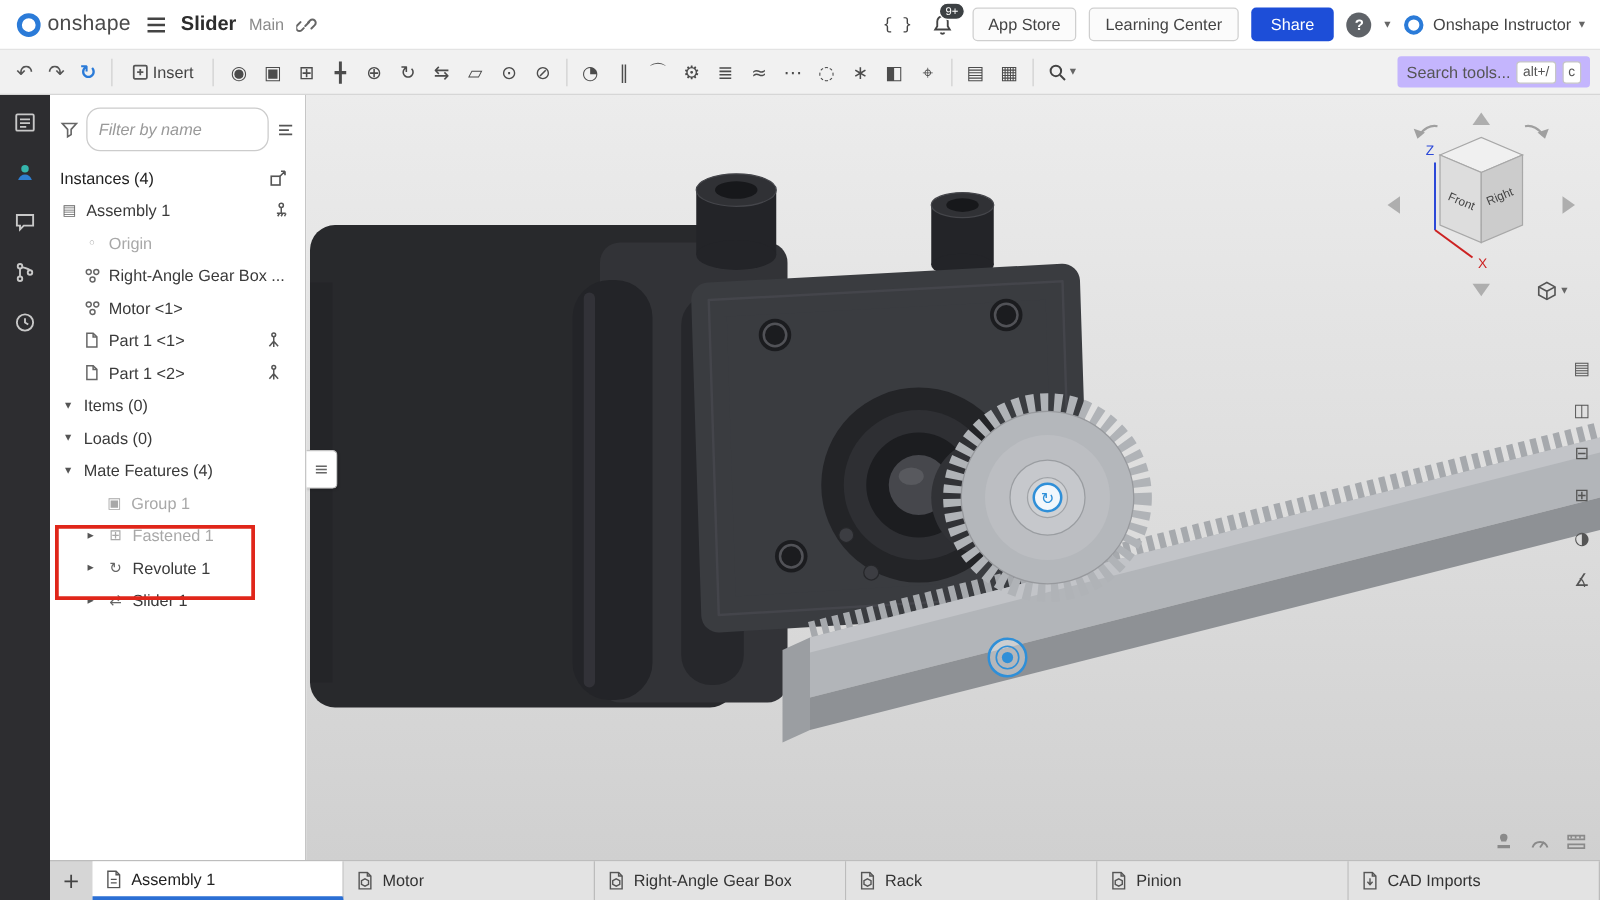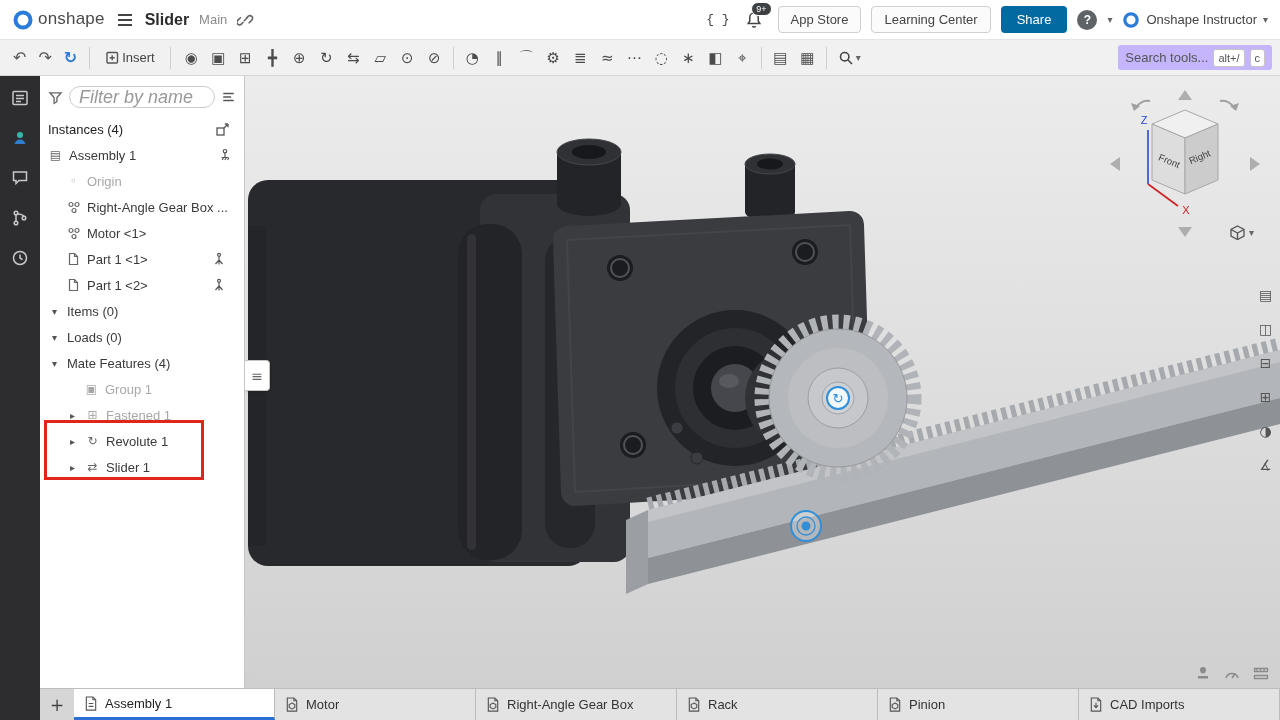--- a/index.html
+++ b/index.html
@@ -10,21 +10,21 @@
 
   
   .topbar{height:40px;display:flex;align-items:center;padding:0 12px;gap:10px;background:#fff;border-bottom:1px solid #e3e3e3;position:relative;z-index:5}
   .logo-wrap{display:flex;gap:4px}
   .logo-text{font-size:17px;color:#4a4a4a;letter-spacing:.2px}
   .hamburger{background:none;border:0;cursor:pointer;padding:2px}
   .doc-title{font-size:16px;font-weight:bold;color:#2d2d2d}
   .workspace{font-size:13px;color:#8a8a8a}
   .tb-spacer{flex:1}
   .chip-btn{border:1px solid #cfcfcf;background:#fbfbfb;border-radius:4px;padding:5px 12px;font-size:13px;color:#444;cursor:pointer;white-space:nowrap}
-  .share-btn{border:0;background:#0369a1;color:#fff;border-radius:4px;padding:6px 16px;font-size:13px;cursor:pointer}
+  .share-btn{border:0;background:#1d4ed8;color:#fff;border-radius:4px;padding:6px 16px;font-size:13px;cursor:pointer}
   .bell-wrap{position:relative;padding:2px 6px}
   .badge{position:absolute;top:-7px;right:-4px;background:#3c4043;color:#fff;font-size:9px;border-radius:7px;padding:1px 4px;border:1px solid #fff}
   .help-circle{width:20px;height:20px;border-radius:50%;background:#5f6368;color:#fff;font-size:12px;font-weight:bold;display:flex;align-items:center;justify-content:center}
   .caret{font-size:10px;color:#666}
   .account{display:flex;align-items:center;gap:6px;font-size:13px;color:#444;cursor:pointer}
   .code-icon{font-family:"Liberation Mono","DejaVu Sans Mono",monospace;font-size:13px;color:#444}
 
   
   .toolbar{height:36px;background:#f1f1f1;border-bottom:1px solid #d6d6d6;display:flex;align-items:center;padding:0 8px;gap:2px}
   .icon-btn{background:none;border:0;cursor:pointer;padding:3px 5px;color:#555;font-size:16px;display:flex;align-items:center}
@@ -40,21 +40,21 @@
   
   .lower{display:flex;height:644px}
   .rail{width:40px;background:#2d2d30;display:flex;flex-direction:column;align-items:center;padding-top:12px;gap:20px;flex:0 0 auto}
   .rail button{background:none;border:0;cursor:pointer}
   .right-col{flex:1;display:flex;flex-direction:column;min-width:0}
   .content{display:flex;height:612px;min-height:0}
 
   
   .panel{width:205px;background:#fff;border-right:1px solid #c6c6c6;position:relative;flex:0 0 auto;overflow:hidden}
   .filter-row{display:flex;align-items:center;gap:6px;padding:10px 8px 8px 8px}
-  .filter-input{flex:1;min-width:0;height:22px;border:1px solid #ccc;border-radius:11px;padding:0 9px;font-size:18px;color:#4c1d95;outline:none;background:#fff}
+  .filter-input{flex:1;min-width:0;height:35px;border:1px solid #ccc;border-radius:11px;padding:0 9px;font-size:13px;color:#4c1d95;outline:none;background:#fff}
   .filter-input::placeholder{color:#999;font-style:italic}
   .hdr-row{display:flex;align-items:center;height:26px;padding:0 8px;color:#222}
   .row{height:26px;display:flex;align-items:center;gap:6px;font-size:13px;color:#3a3a3a;cursor:default;white-space:nowrap}
   .row .lbl{overflow:hidden;text-overflow:ellipsis}
   .row .spacer{flex:1}
   .gicon{width:15px;text-align:center;color:#666;font-size:12px;flex:0 0 auto;font-family:"DejaVu Sans",sans-serif}
   .chev{width:13px;text-align:center;color:#555;font-size:10px;flex:0 0 auto;font-family:"DejaVu Sans",sans-serif;cursor:pointer}
   .row-top{padding-left:8px}
   .row-child{padding-left:26px}
   .row-sec{padding-left:8px}

